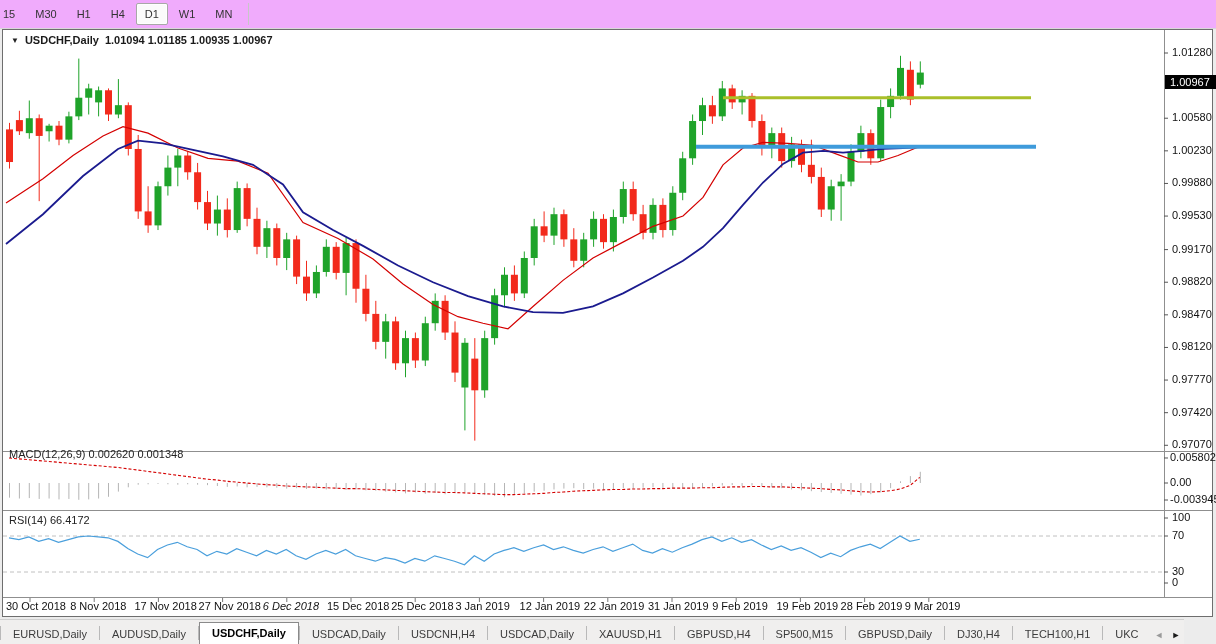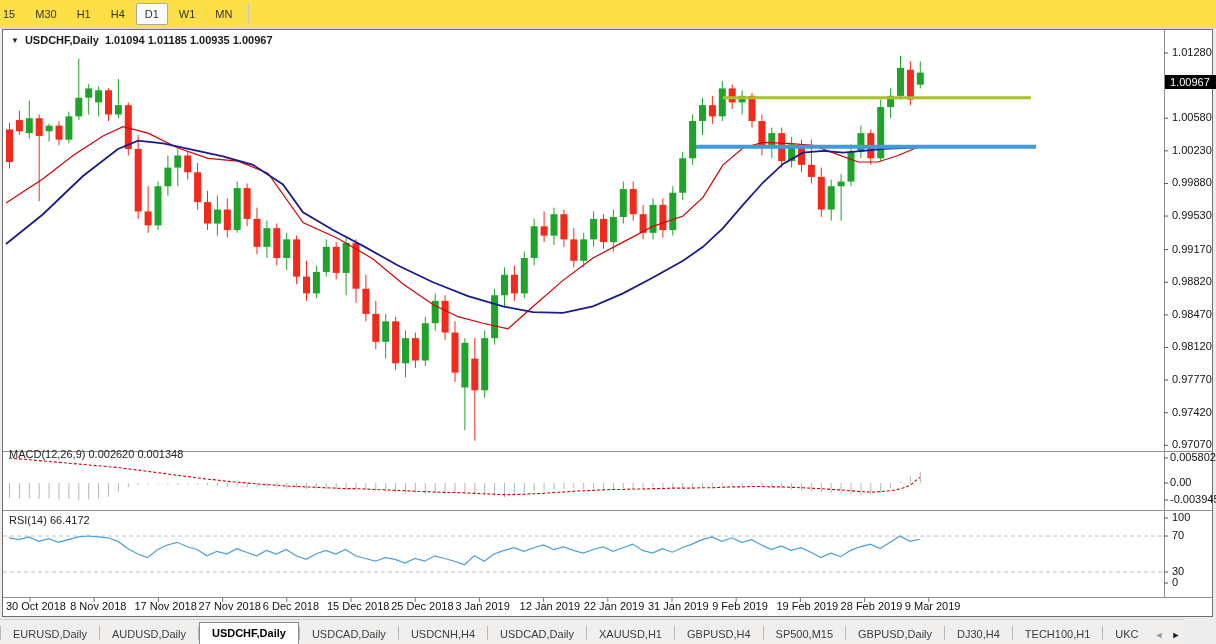--- a/index.html
+++ b/index.html
@@ -1,18 +1,18 @@
 <!DOCTYPE html>
 <html><head>
 <meta charset="utf-8">
 <style>
   html,body{margin:0;padding:0;background:#ececec;width:1216px;height:644px;overflow:hidden;
     font-family:"Liberation Sans",sans-serif;-webkit-font-smoothing:antialiased;}
   
-  #toolbar{position:absolute;left:0;top:0;width:1216px;height:28px;background:#fde047;
+  #toolbar{position:absolute;left:0;top:0;width:1216px;height:28px;background:#f0abfc;
     border-bottom:1px solid #d8d8d8;display:flex;align-items:center;overflow:hidden;}
   .tf-btn{font-size:11px;color:#333;padding:4px 8px;margin:0 1px;border:1px solid transparent;
     border-radius:2px;white-space:nowrap;cursor:default;}
   .tf-btn.active{background:#fbfbfb;border:1px solid #a8a8a8;box-shadow:inset 0 0 0 1px #fff;}
   .tf-btn:first-child{margin-left:-6px;}
   .tb-sep{width:1px;height:22px;background:#c7c7c7;margin:0 6px;}
   
   #window{position:absolute;left:2px;top:29px;width:1211px;height:588px;background:#fff;
     border:1px solid #6e6e6e;box-sizing:border-box;}
   #chart-svg{position:absolute;left:0;top:0;}
@@ -420,21 +420,21 @@
       <div class="plabel" style="left: 1167px; top: 446px;">0.00</div>
       <div class="plabel" style="left: 1167px; top: 463.003px;">-0.003945</div>
       <div class="plabel" style="left: 1169px; top: 481px;">100</div>
       <div class="plabel" style="left: 1169px; top: 499px;">70</div>
       <div class="plabel" style="left: 1169px; top: 535px; text-align: right;">30</div>
       <div class="plabel" style="left: 1169px; top: 546px;">0</div>
       <div class="dlabel" style="left: 3px;">30 Oct 2018</div>
       <div class="dlabel" style="left: 67.2px;">8 Nov 2018</div>
       <div class="dlabel" style="left: 131.4px;">17 Nov 2018</div>
       <div class="dlabel" style="left: 195.6px;">27 Nov 2018</div>
-      <div class="dlabel" style="left: 259.8px;">6 Dec 2018</div>
+      <div class="dlabel" style="left: 259.8px; font-style: italic;">6 Dec 2018</div>
       <div class="dlabel" style="left: 324px;">15 Dec 2018</div>
       <div class="dlabel" style="left: 388.2px;">25 Dec 2018</div>
       <div class="dlabel" style="left: 452.4px;">3 Jan 2019</div>
       <div class="dlabel" style="left: 516.6px;">12 Jan 2019</div>
       <div class="dlabel" style="left: 580.8px;">22 Jan 2019</div>
       <div class="dlabel" style="left: 645px;">31 Jan 2019</div>
       <div class="dlabel" style="left: 709.2px;">9 Feb 2019</div>
       <div class="dlabel" style="left: 773.4px; text-align: right;">19 Feb 2019</div>
       <div class="dlabel" style="left: 837.6px;">28 Feb 2019</div>
       <div class="dlabel" style="left: 901.8px;">9 Mar 2019</div>

